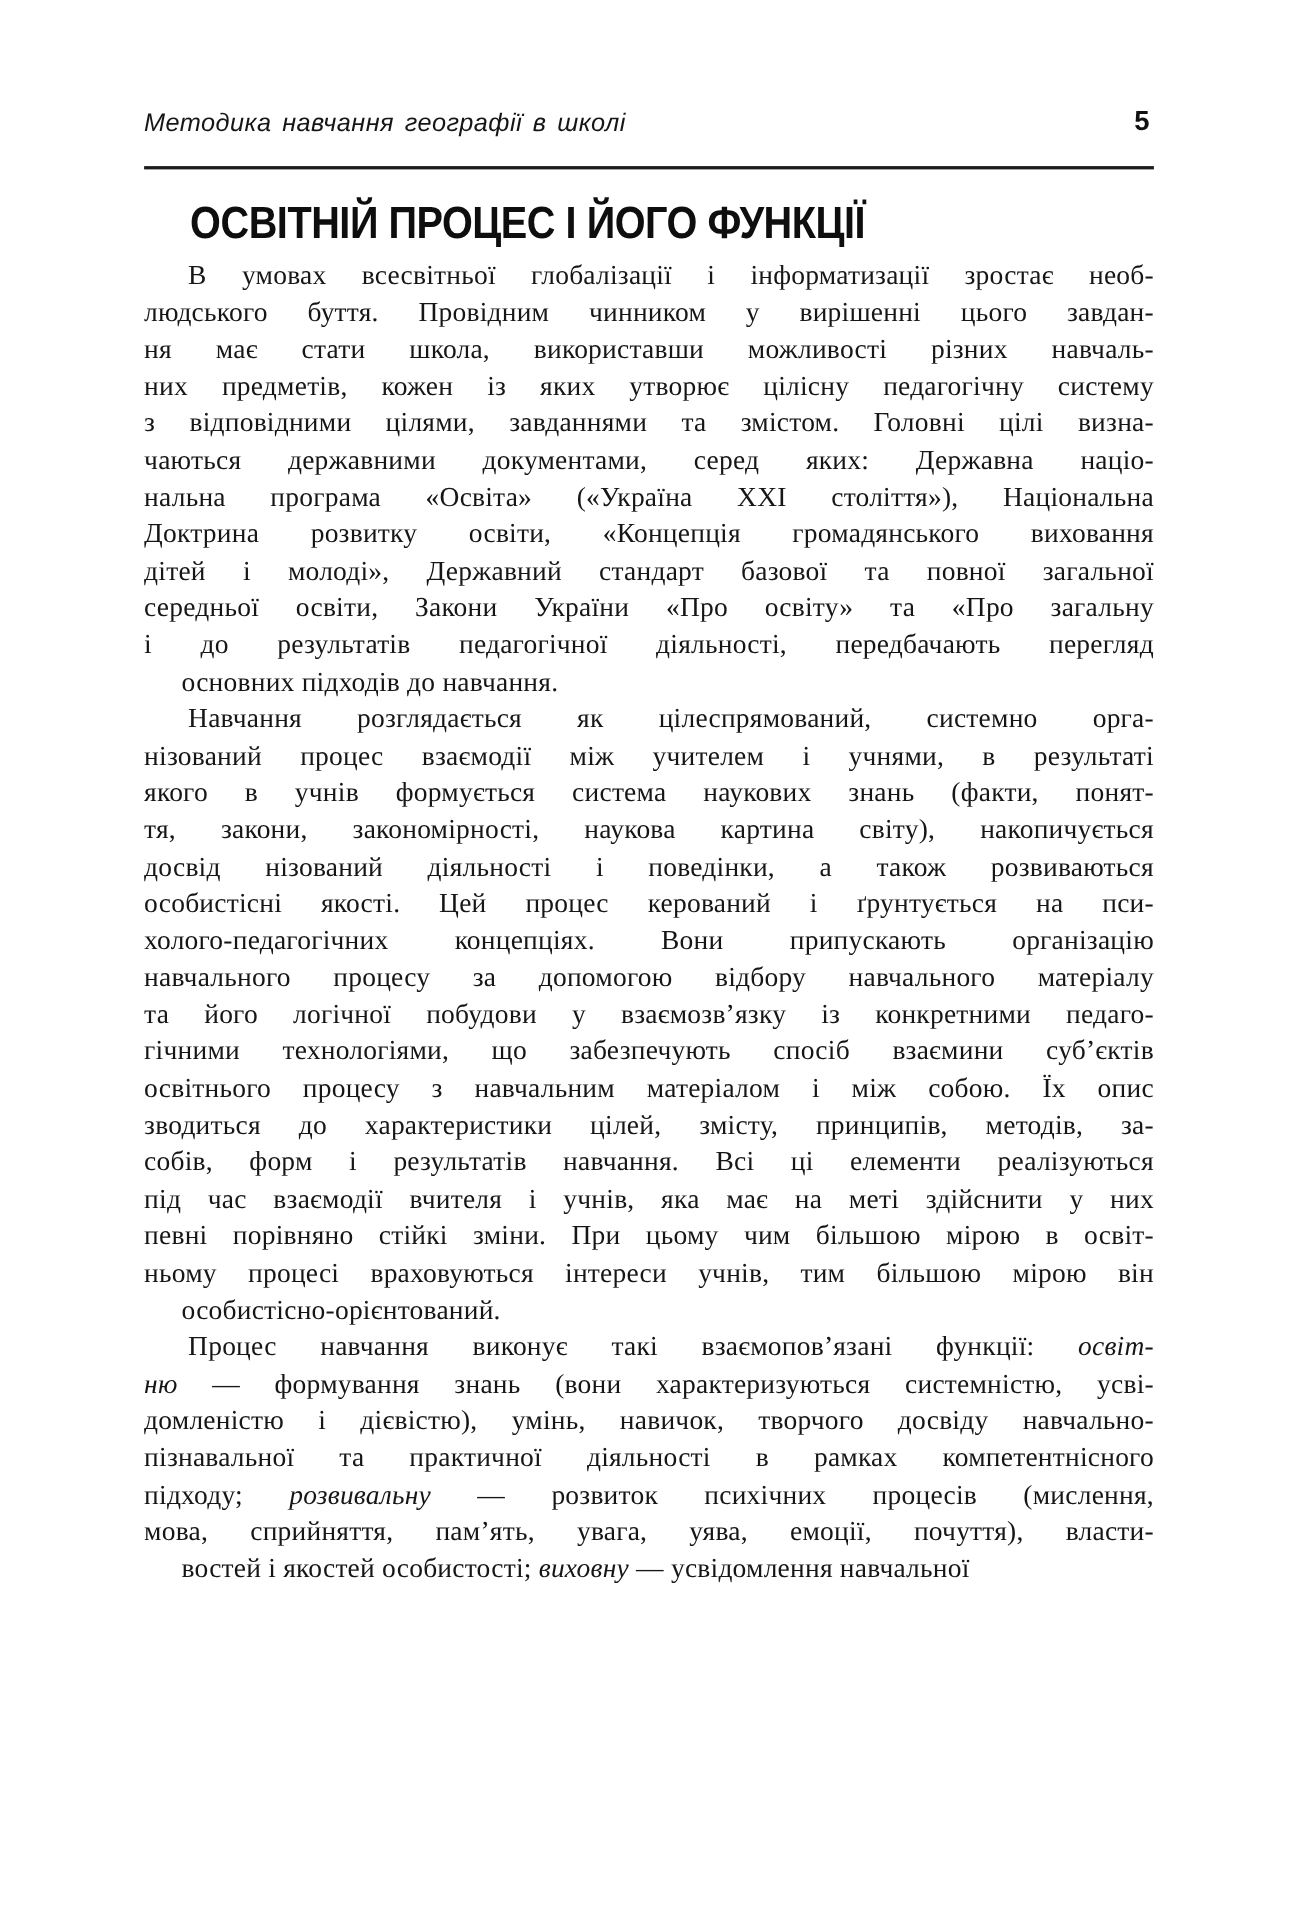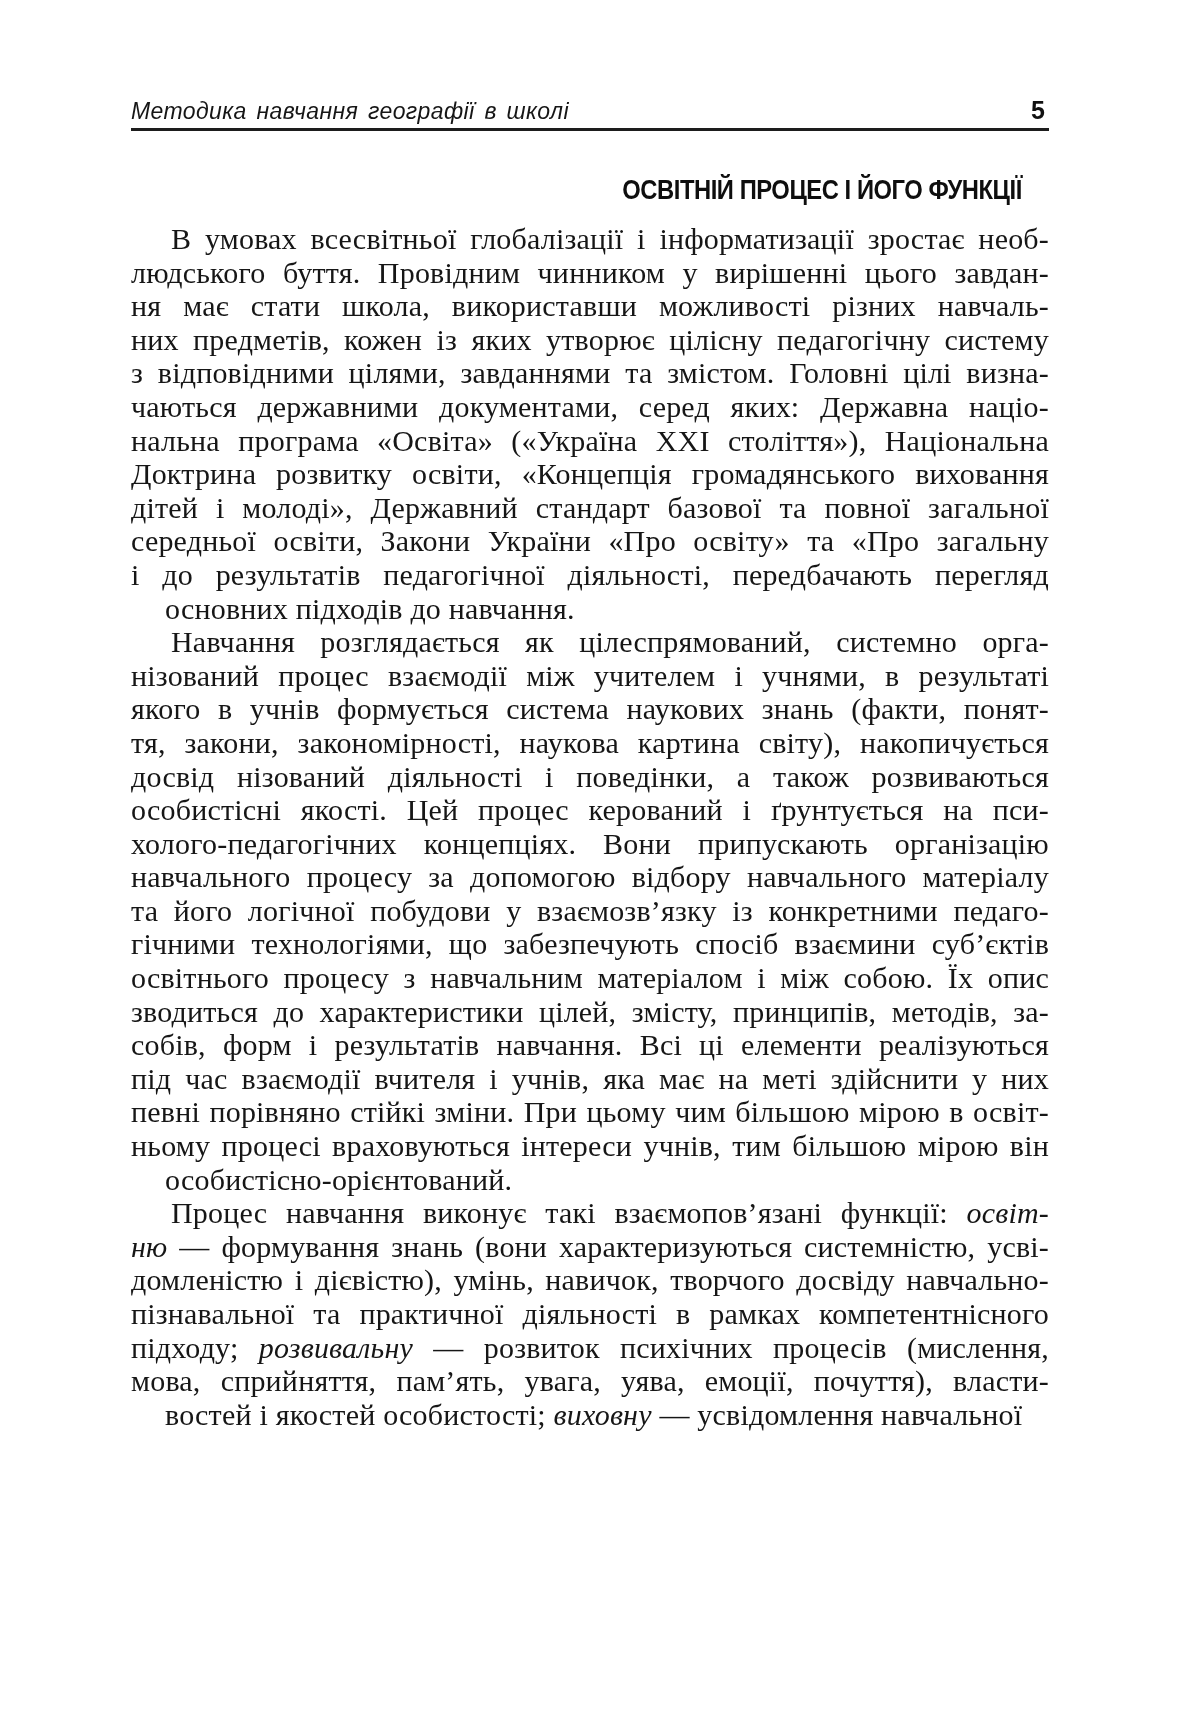--- a/index.html
+++ b/index.html
@@ -21,60 +21,60 @@
     left: 131px;
     top: 0;
     width: 918px;
   }
   
   .running-header {
     margin-top: 96px;
     display: flex;
     justify-content: space-between;
     align-items: flex-end;
-    padding-bottom: 3px;
+    padding-bottom: 26px;
     border-bottom: 3px solid #1d1d1d;
   }
   .running-title {
     font-family: "Liberation Sans", sans-serif;
     font-style: italic;
     font-size: 23px;
     letter-spacing: 0.4px;
     word-spacing: 3px;
     color: #161616;
   }
   .page-number {
     font-family: "Liberation Sans", sans-serif;
     font-weight: bold;
     font-size: 25px;
     color: #111111;
     padding-right: 4px;
   }
   
   h1.page-title {
-    margin: 37px 0 0 0;
-    text-align: right;
+    margin: 26px 0 0 0;
+    text-align: left;
     font-family: "Liberation Sans", sans-serif;
     font-weight: bold;
-    font-size: 27px;
+    font-size: 41px;
     line-height: 44px;
     color: #0e0e0e;
     white-space: nowrap;
   }
   h1.page-title .title-inner {
     display: inline-block;
     transform: scaleX(0.88);
     transform-origin: 50% 50%;
     letter-spacing: -0.5px;
   }
   
   .body-text {
     margin-top: 10px;
     font-family: "Liberation Serif", serif;
-    font-size: 30px;
+    font-size: 25px;
     color: #161616;
   }
   .paragraph { margin: 0; }
   .line {
     line-height: 33.6px;
     height: 33.6px;
     text-align: justify;
     text-align-last: justify;
     overflow: hidden;
     letter-spacing: 0.2px;

